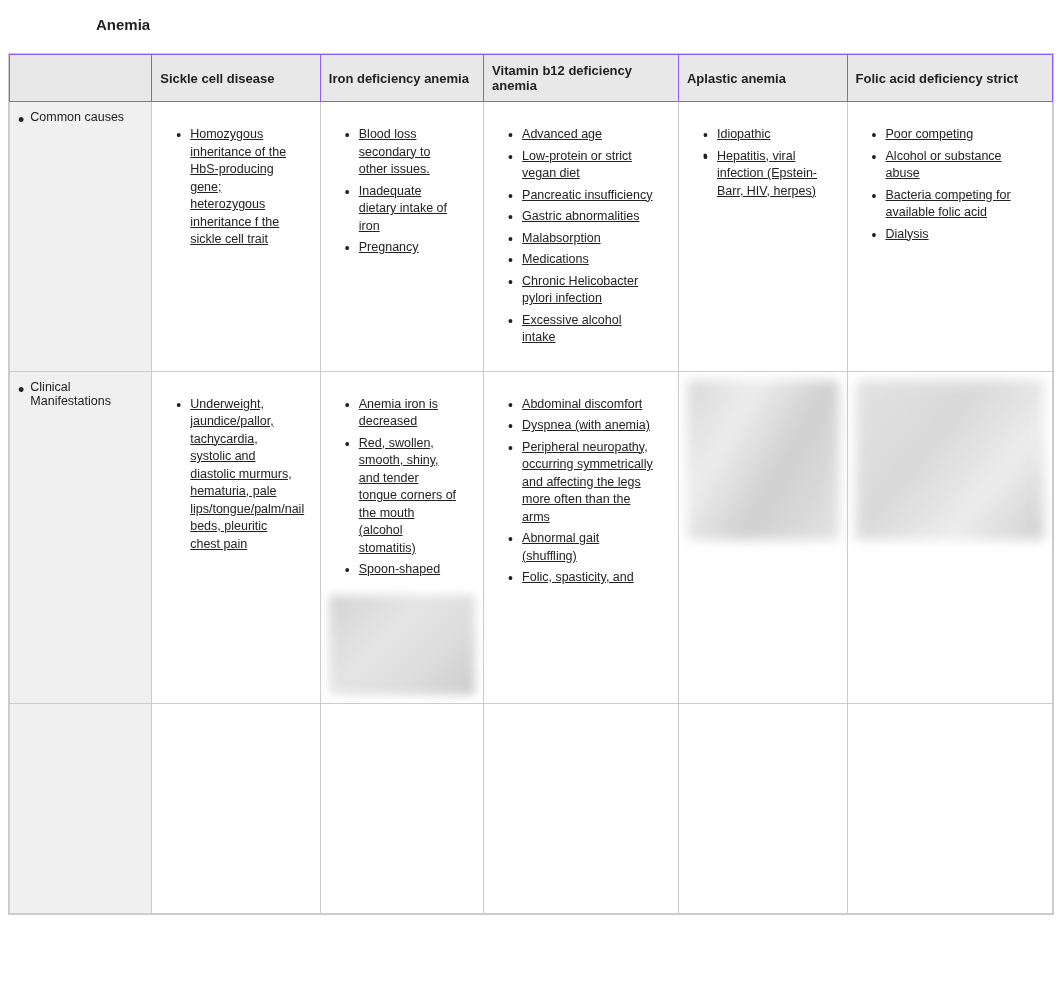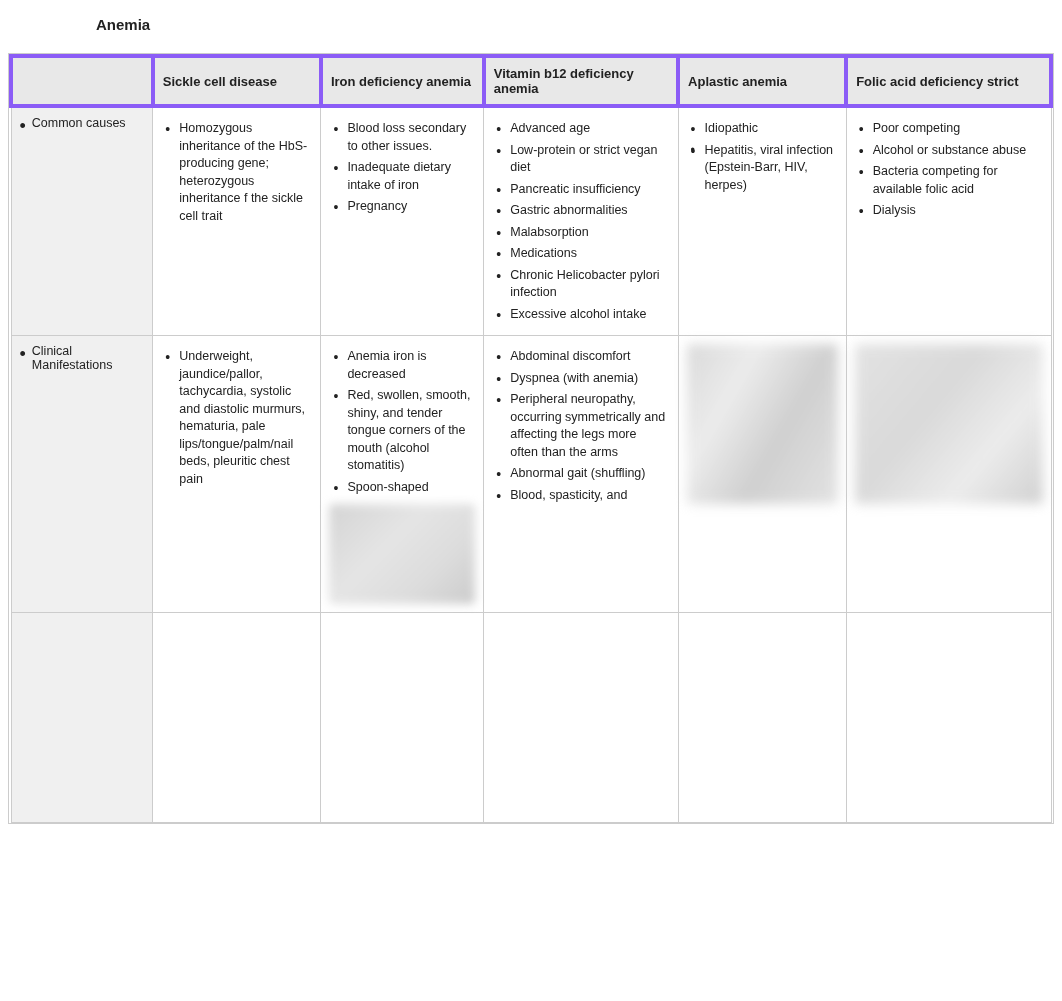--- a/index.html
+++ b/index.html
@@ -27,21 +27,21 @@
     }
     col.col0 { width: 135px; }
     col.col1 { width: 160px; }
     col.col2 { width: 155px; }
     col.col3 { width: 185px; }
     col.col4 { width: 160px; }
     col.col5 { width: 195px; }
 
     thead tr th {
       background: #e8e8e8;
-      border: 4px solid #8b5cf6;
+      border: 1px solid #8b5cf6;
       padding: 8px 8px;
       font-weight: bold;
       font-size: 13px;
       vertical-align: middle;
       text-align: left;
     }
     tbody tr td {
       border: 1px solid #ccc;
       padding: 8px 8px;
       vertical-align: top;
@@ -58,21 +58,22 @@
     }
     .bullet-dot {
       color: #222;
       font-size: 18px;
       line-height: 1;
       margin-top: 1px;
     }
     ul {
       list-style: none;
       padding: 0;
-      margin: 4px;
+      margin: 16px;
+      text-decoration: underline;
     }
     ul li {
       position: relative;
       padding-left: 14px;
       margin-bottom: 4px;
       font-size: 12.5px;
       line-height: 1.4;
     }
     ul li::before {
       content: "•";
@@ -187,21 +188,21 @@
             <div class="blurred-img" style="height:100px; background: linear-gradient(135deg, #aaa 0%, #ccc 40%, #bbb 70%, #999 100%); filter:blur(5px); opacity:0.5; border-radius:4px;">
             </div>
           </div>
         </td>
         <td>
           <ul>
             <li>Abdominal discomfort</li>
             <li>Dyspnea (with anemia)</li>
             <li>Peripheral neuropathy, occurring symmetrically and affecting the legs more often than the arms</li>
             <li>Abnormal gait (shuffling)</li>
-            <li>Blood, spasticity, and</li>
+            <li>Folic, spasticity, and</li>
           </ul>
         </td>
         <td>
           <div class="blurred-img" style="height:160px; background: linear-gradient(120deg, #bbb 0%, #ddd 30%, #aaa 60%, #ccc 100%); filter:blur(6px); opacity:0.55; border-radius:4px;">
           </div>
         </td>
         <td>
           <div class="blurred-img" style="height:160px; background: linear-gradient(130deg, #ccc 0%, #bbb 40%, #ddd 70%, #aaa 100%); filter:blur(6px); opacity:0.55; border-radius:4px;">
           </div>
         </td>

